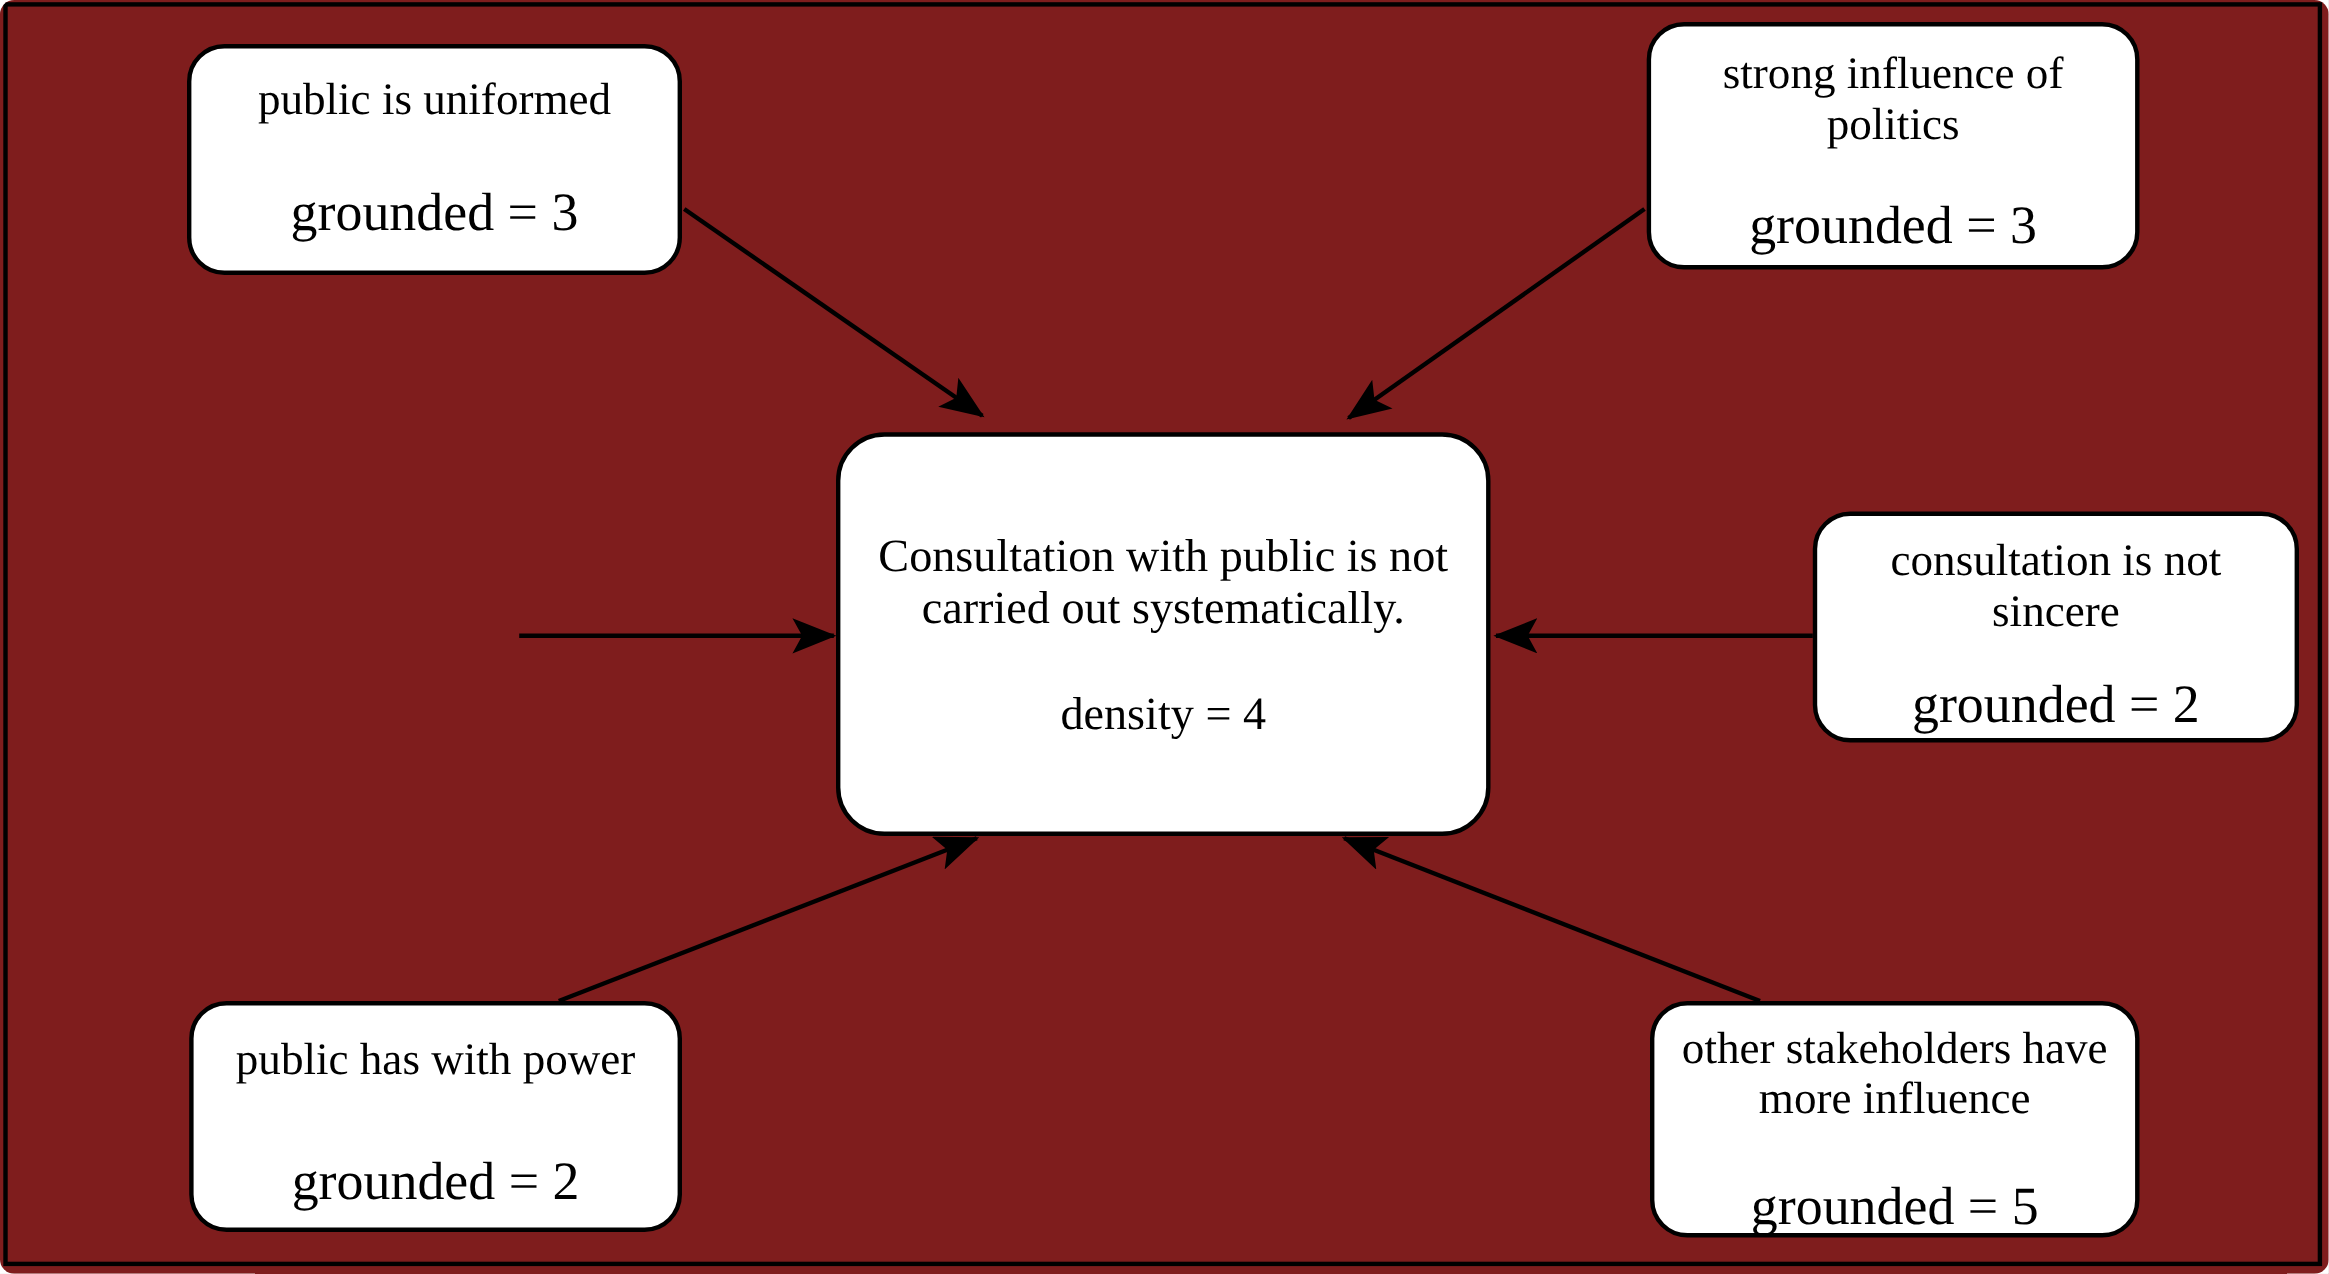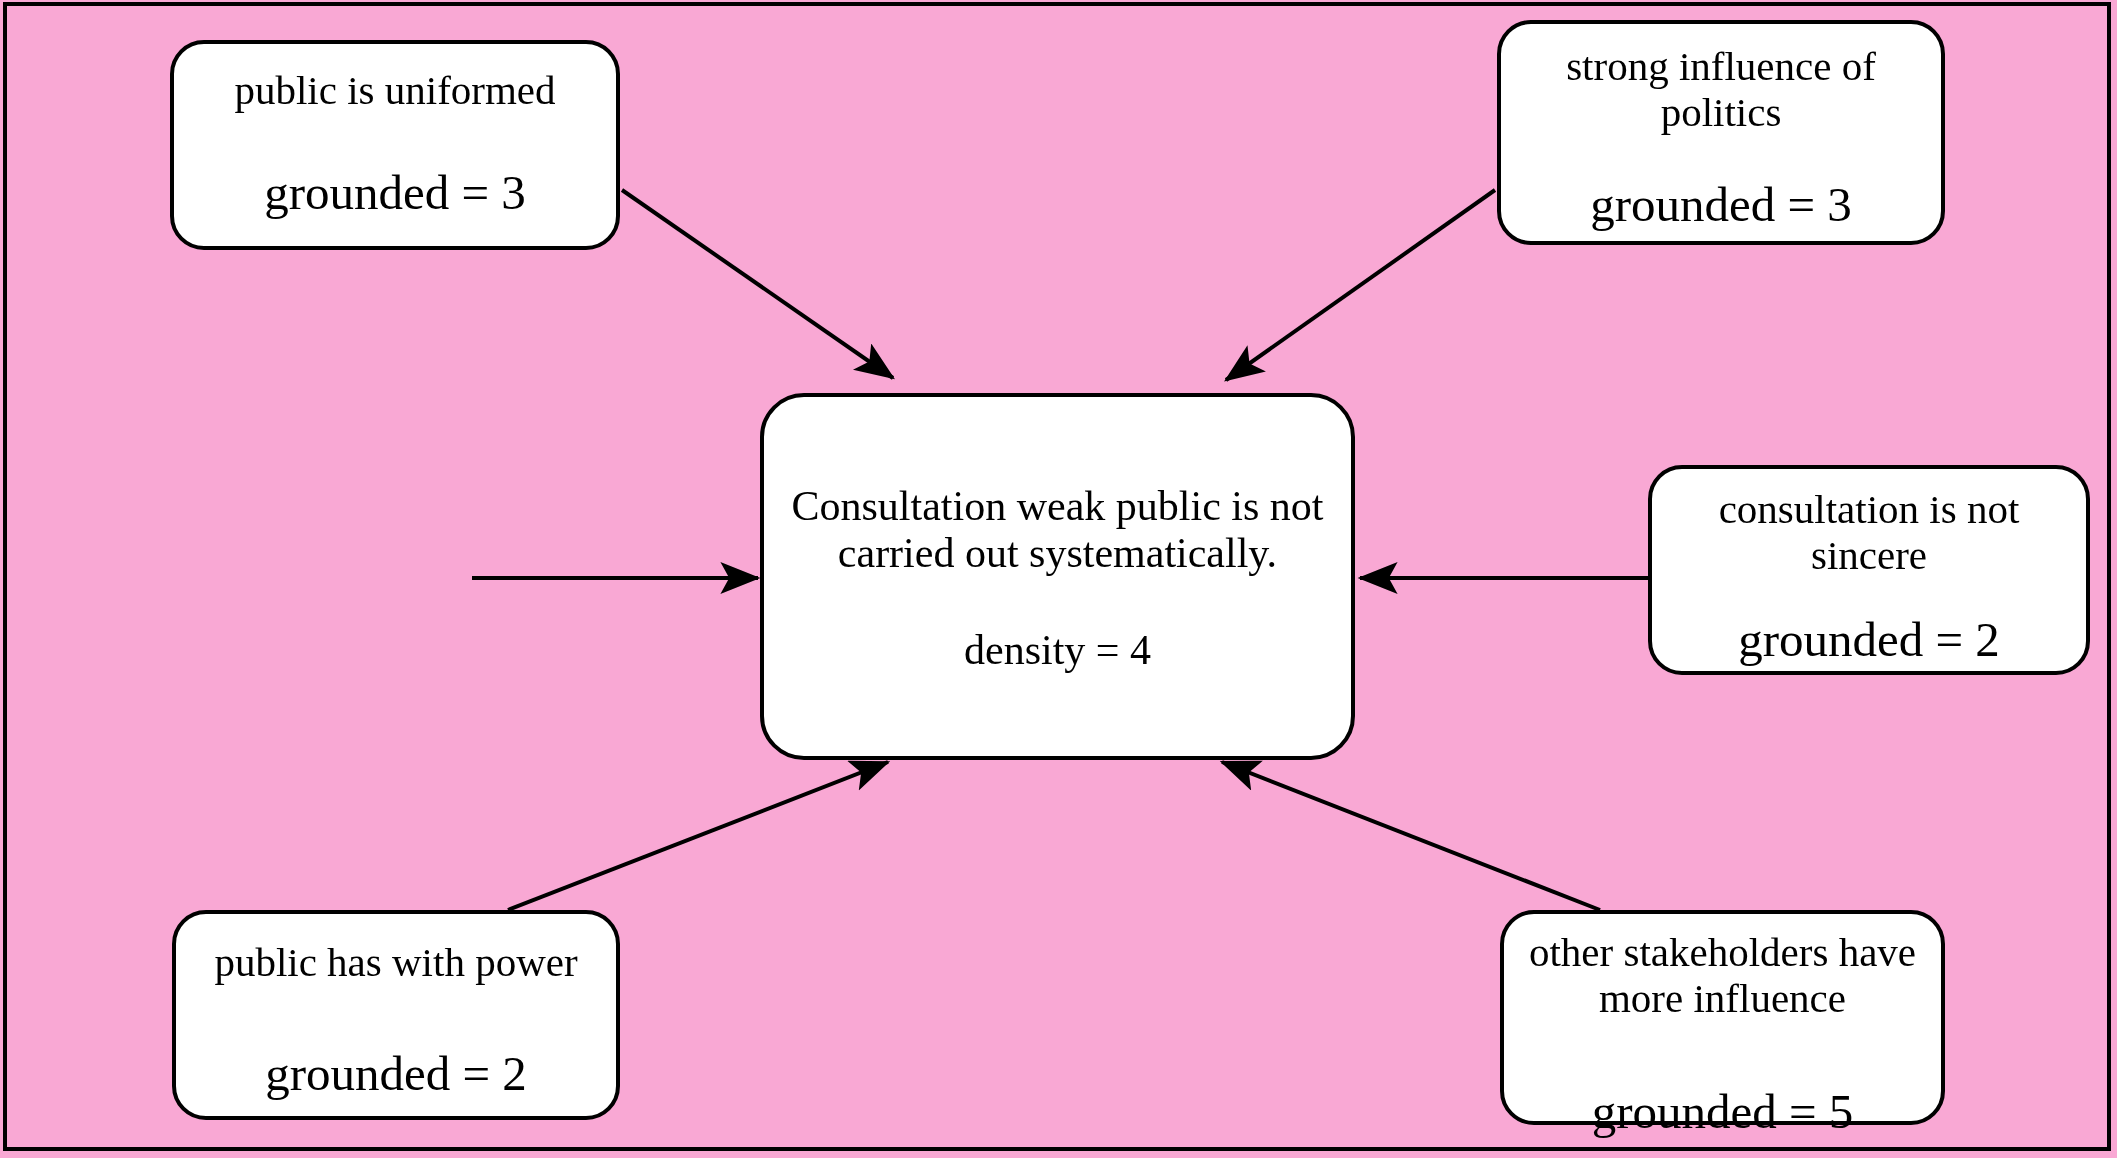--- a/index.html
+++ b/index.html
@@ -7,22 +7,23 @@
     padding: 0;
     background: #ffffff;
   }
   body {
     font-family: "Liberation Serif", "DejaVu Serif", serif;
   }
   #canvas {
     position: relative;
     width: 2117px;
     height: 1158px;
-    background: #f9a8d4;
+    background: #7f1d1d;
     overflow: hidden;
+    border-radius: 13px;
   }
   #frame {
     position: absolute;
     left: 3px;
     top: 2px;
     width: 2108px;
     height: 1149px;
     border: 4px solid #000000;
     box-sizing: border-box;
   }
@@ -86,21 +87,21 @@
   #node-weak-power {
     left: 172px;  top: 910px;  width: 448px; height: 210px;
   }
   #node-weak-power .label  { margin-top: 12px; }
   #node-weak-power .metric { margin-top: 50px; }
 
   #node-other-stakeholders {
     left: 1500px; top: 910px;  width: 445px; height: 215px;
   }
   #node-other-stakeholders .label  { margin-top: 2px; }
-  #node-other-stakeholders .metric { margin-top: 63px; }
+  #node-other-stakeholders .metric { margin-top: 48px; }
 
   #node-center {
     left: 760px;  top: 393px;  width: 595px; height: 367px;
     border-radius: 44px;
     justify-content: flex-start;
   }
   #node-center .label  { margin-top: 72px; font-size: 42px; }
   #node-center .metric { margin-top: 50px; font-size: 42px; }
 </style>
 </head>
@@ -153,18 +154,18 @@
     <div class="metric">grounded = 2</div>
   </div>
 
   <div class="node" id="node-other-stakeholders">
     <div class="label">other stakeholders have
 more influence</div>
     <div class="metric">grounded = 5</div>
   </div>
 
   <div class="node" id="node-center">
-    <div class="label">Consultation weak public  is not
+    <div class="label">Consultation with public  is not
 carried out systematically.</div>
     <div class="metric">density = 4</div>
   </div>
 
 </div>
 
 </body></html>

